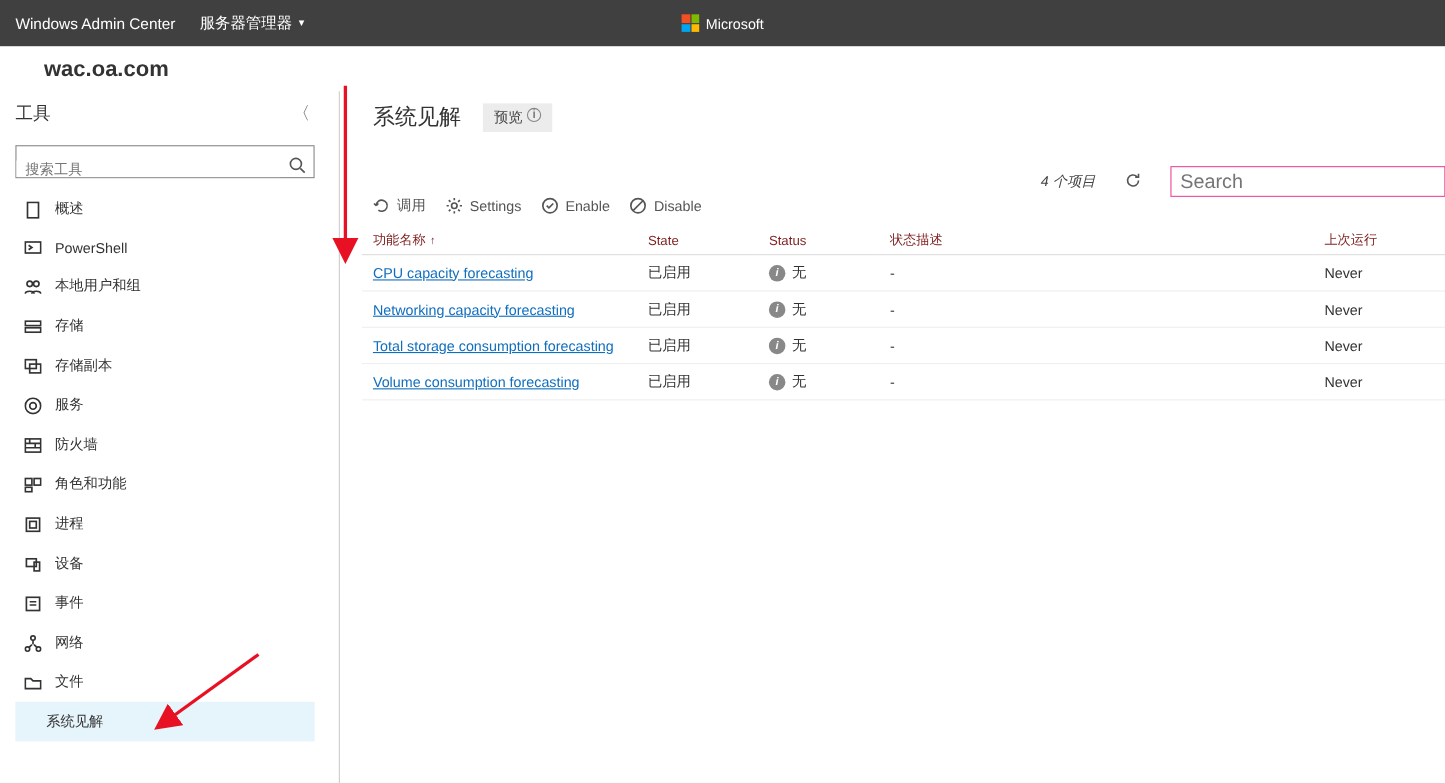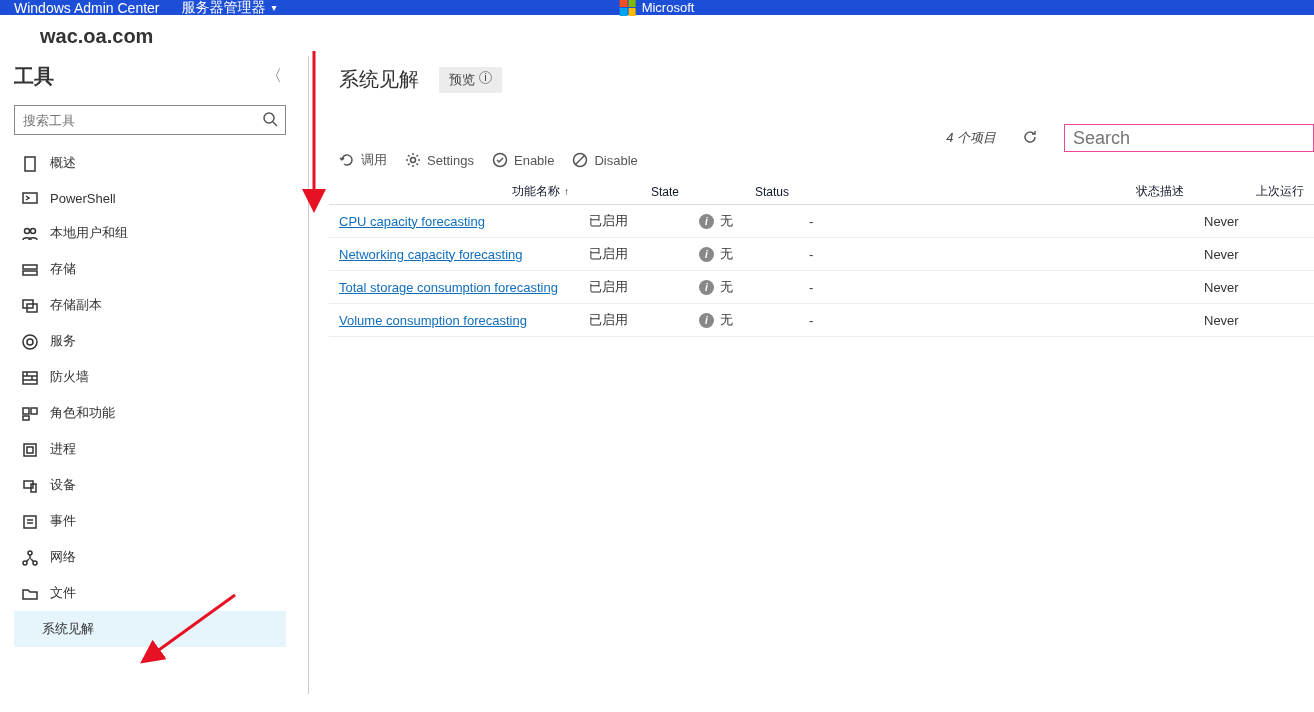--- a/index.html
+++ b/index.html
@@ -1,35 +1,35 @@
 <!DOCTYPE html>
 <html><head>
 <meta charset="utf-8">
 <style>
 * { box-sizing: border-box; margin: 0; padding: 0; }
 body { font-family: "Segoe UI", "Microsoft YaHei", sans-serif; font-size: 13px; color: #333; background: #fff; overflow: hidden; }
 
-.topbar { background: #1d4ed8; color: #fff; height: 15px; display: flex; align-items: center; padding: 0 14px; position: relative; }
+.topbar { background: #404040; color: #fff; height: 42px; display: flex; align-items: center; padding: 0 14px; position: relative; }
 .topbar .app-name { font-size: 14px; margin-right: 22px; }
 .topbar .crumb { font-size: 14px; display: flex; align-items: center; gap: 6px; cursor: pointer; }
 .topbar .chev { font-size: 10px; }
 .topbar .ms-logo-wrap { position: absolute; left: 50%; transform: translateX(-50%); display: flex; align-items: center; gap: 6px; }
 .ms-logo { width: 16px; height: 16px; display: grid; grid-template: 1fr 1fr / 1fr 1fr; gap: 1px; }
 .ms-logo span:nth-child(1){background:#F25022}.ms-logo span:nth-child(2){background:#7FBA00}.ms-logo span:nth-child(3){background:#00A4EF}.ms-logo span:nth-child(4){background:#FFB900}
 
 .server-row { padding: 10px 0 8px 40px; }
 .server-name { font-size: 20px; font-weight: 700; }
 
 .workspace { display: flex; height: calc(712px - 30px - 44px); }
 
 .sidebar { width: 300px; padding: 0 14px; }
 .tools-head { display: flex; align-items: center; justify-content: space-between; padding: 6px 0 14px 0; }
-.tools-title { font-size: 20px; font-weight: 700; }
+.tools-title { font-size: 16px; font-weight: 400; }
 .collapse-chev { font-size: 16px; color: #666; cursor: pointer; padding: 4px; }
-.search-wrap { display: flex; align-items: center; border: 1px solid #888; height: 30px; margin-bottom: 10px; }
+.search-wrap { display: flex; align-items: flex-end; border: 1px solid #888; height: 30px; margin-bottom: 10px; }
 .search-wrap input { border: none; outline: none; flex: 1; padding: 0 8px; font-size: 13px; color: #333; }
 .search-wrap .sicon { width: 30px; text-align: center; color: #555; }
 
 .tool-list { list-style: none; }
 .tool-list li { display: flex; align-items: flex-end; gap: 12px; padding: 9px 8px; cursor: pointer; color: #333; }
 .tool-list li.sel { background: #E6F4FB; padding-left: 28px; }
 .tool-list li .ticon { width: 16px; color: #333; display: inline-flex; justify-content: center; }
 
 .vdiv { width: 1px; background: #ccc; margin: 0 8px; }
 
@@ -40,21 +40,21 @@
 .preview-badge .info { font-size: 11px; border: 1px solid #888; border-radius: 50%; width: 13px; height: 13px; display: inline-flex; align-items: center; justify-content: center; }
 
 .cmdbar { display: flex; align-items: center; gap: 18px; padding: 0 0 8px 10px; color: #555; }
 .cmdbar .cmd { display: flex; align-items: center; gap: 6px; cursor: pointer; margin-top: 44px; }
 .cmdbar .spacer { flex: 1; }
 .item-count { font-style: italic; color: #444; }
 .refresh { cursor: pointer; padding: 0 8px; }
 .topsearch { border: 1px solid #ec4899; height: 28px; padding: 0 8px; font-size: 18px; min-width: 120px; outline: none; color: #8b5cf6; }
 
 table { width: 100%; border-collapse: collapse; }
-th { text-align: right; font-weight: 400; color: #0f172a; font-size: 12px; padding: 6px 10px 4px 10px; border-bottom: 1px solid #ddd; }
+th { text-align: left; font-weight: 400; color: #7f1d1d; font-size: 12px; padding: 6px 10px 4px 10px; border-bottom: 1px solid #ddd; }
 th .sortarrow { margin-left: 4px; font-size: 10px; }
 td { padding: 7px 10px; border-bottom: 1px solid #eee; font-size: 13px; vertical-align: middle; }
 td.link a { color: #106EBE; text-decoration: underline; cursor: pointer; }
 .status-cell { display: flex; align-items: center; gap: 6px; }
 .info-dot { width: 15px; height: 15px; border-radius: 50%; background: #888; color: #fff; font-size: 10px; display: inline-flex; align-items: center; justify-content: center; font-style: italic; font-weight: bold; }
 
 .arrow-overlay { position: absolute; pointer-events: none; }
 .arrow1 { left: -18px; top: -10px; }
 .arrow2svg { position: absolute; left: 130px; top: 585px; pointer-events: none; }
 

